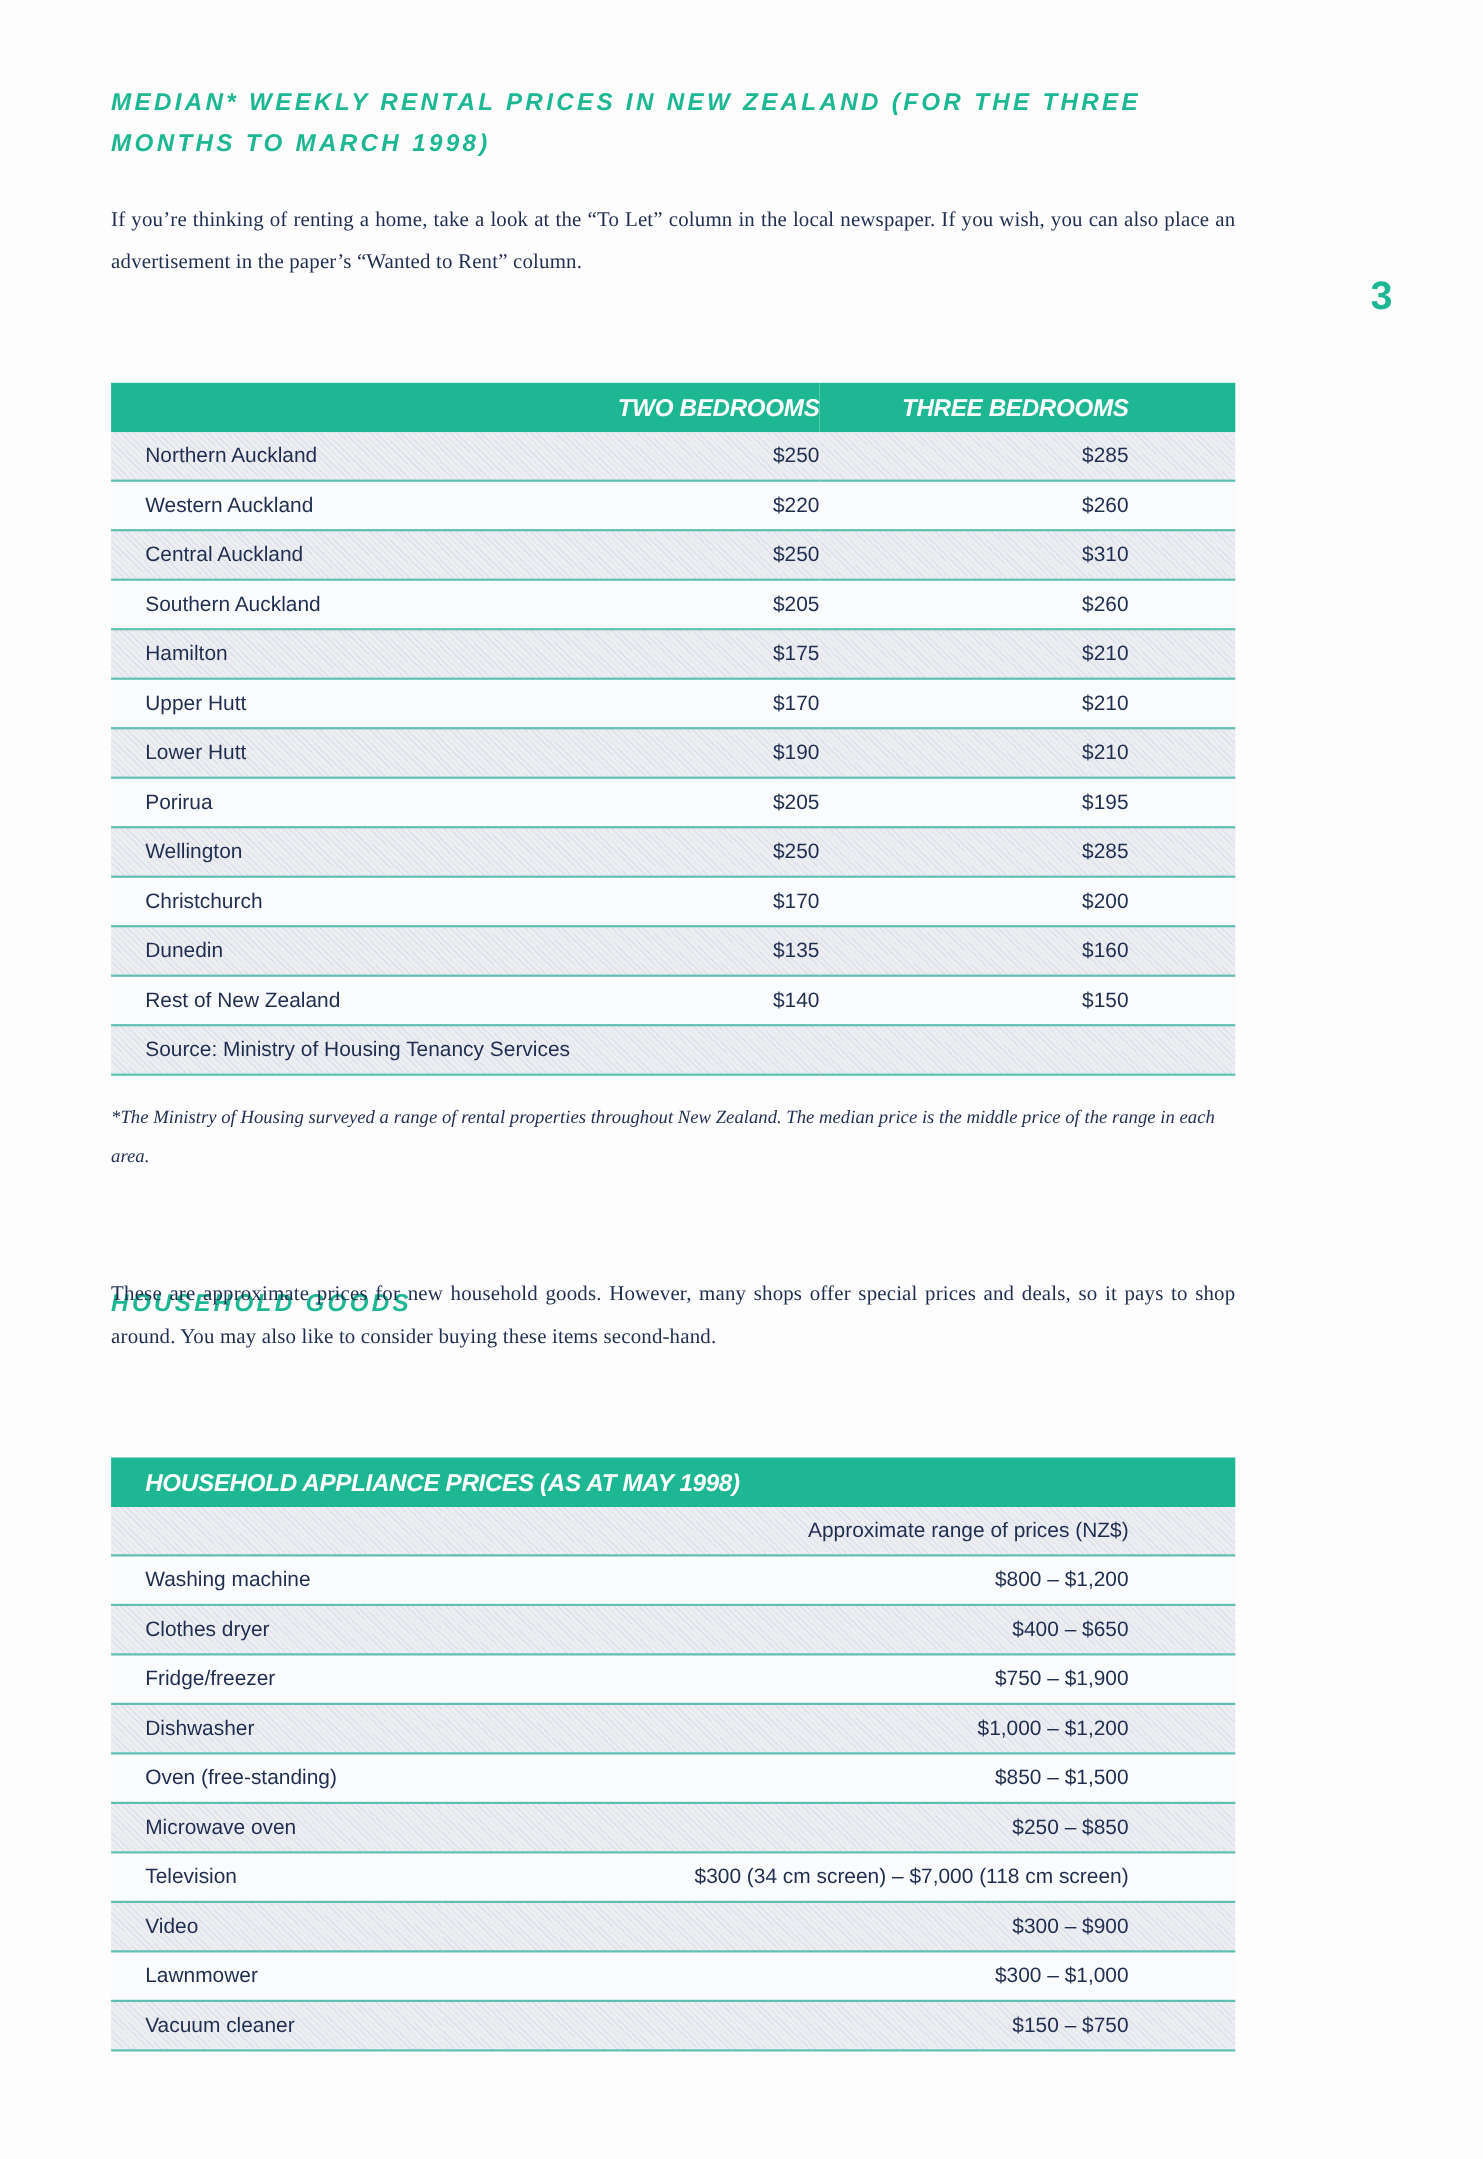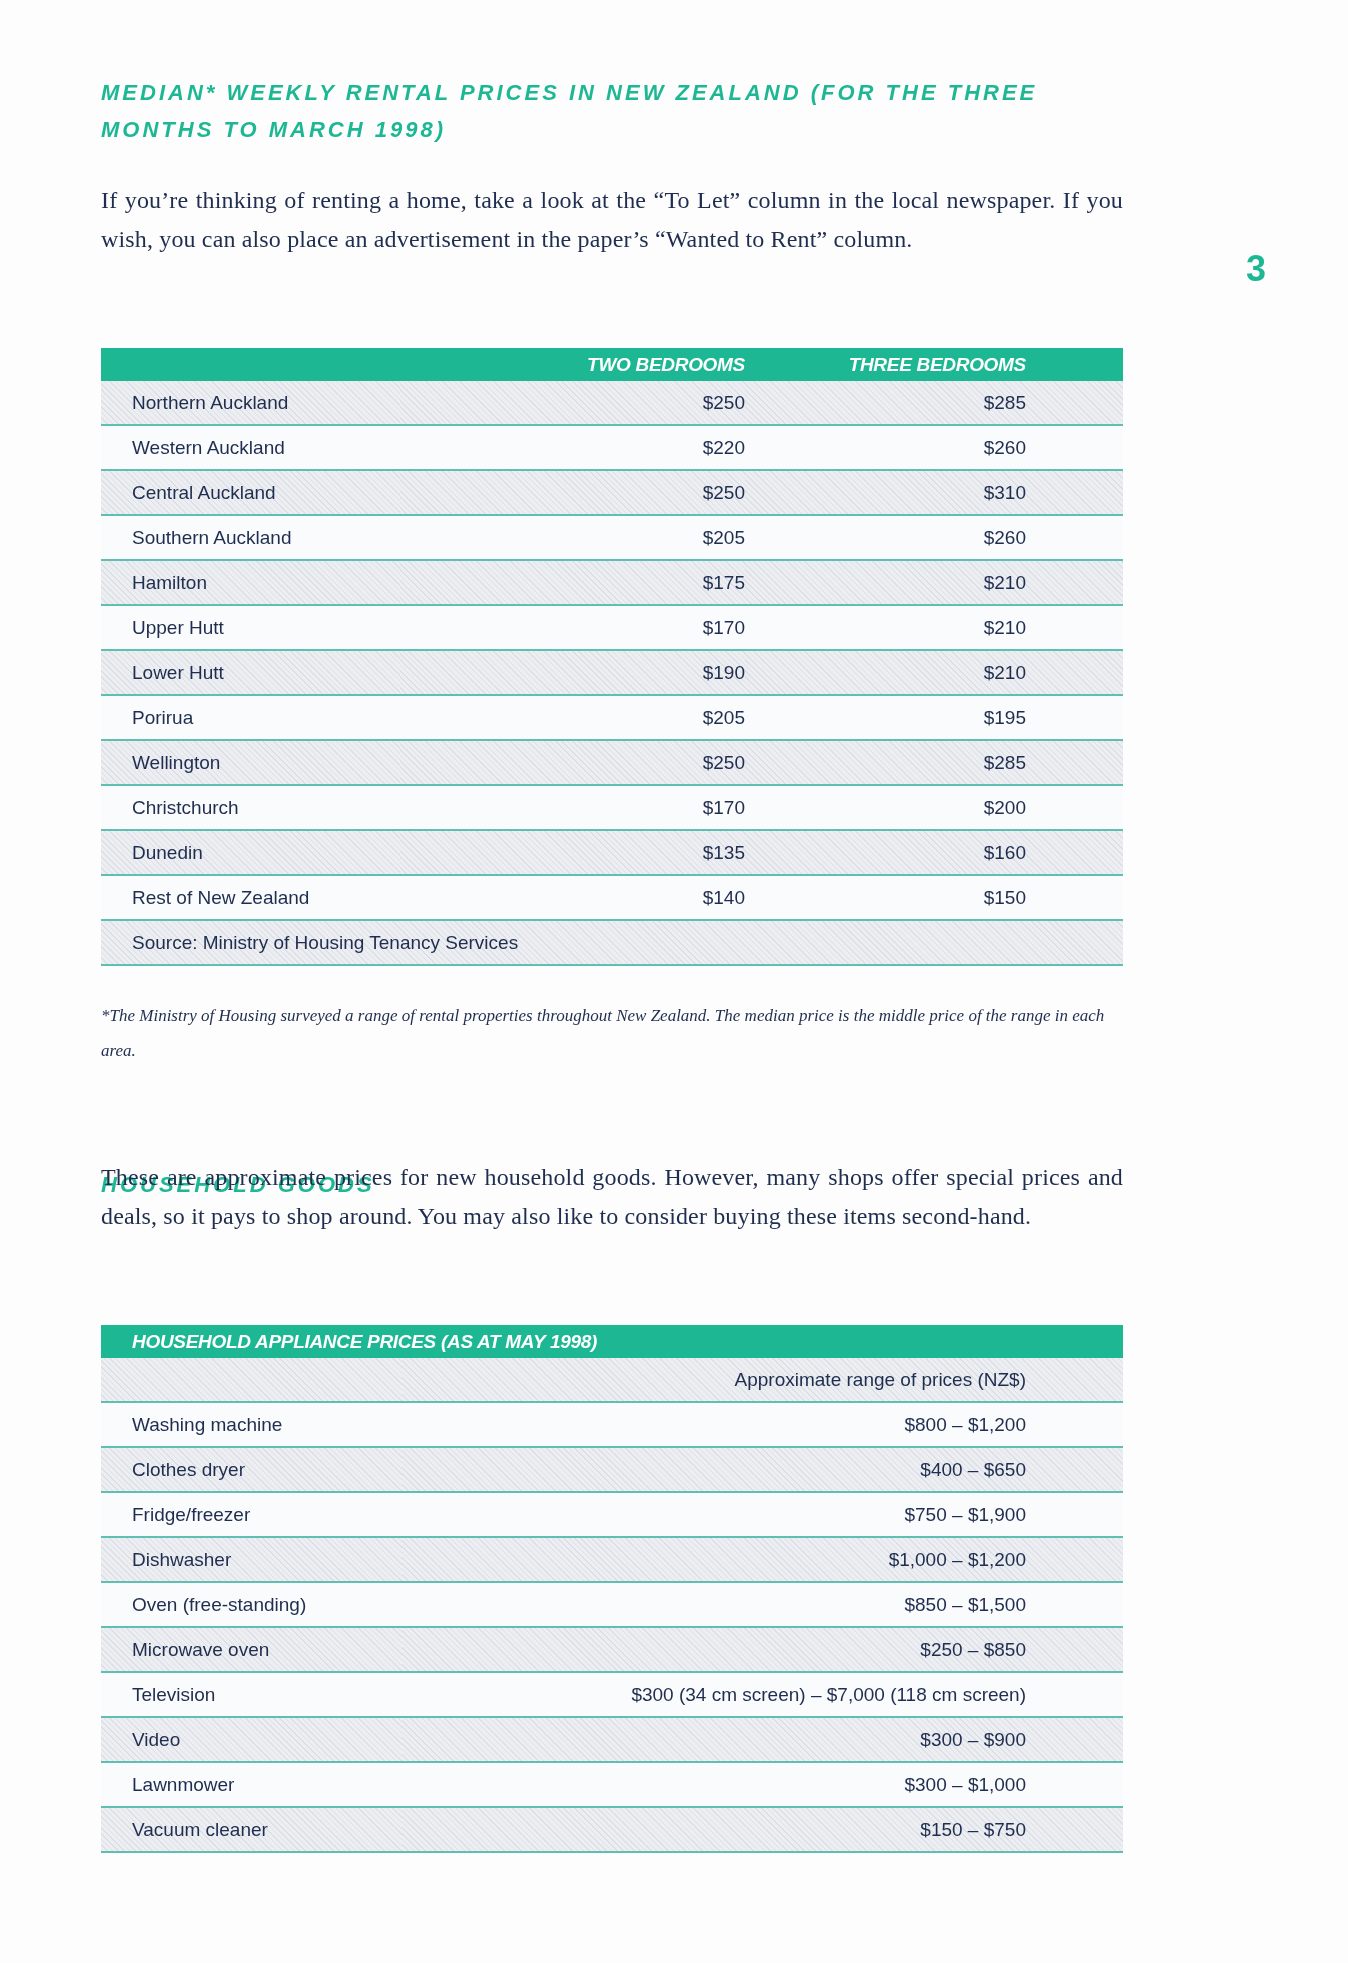--- a/index.html
+++ b/index.html
@@ -7,39 +7,39 @@
       width: 1348px; height: 1963px; background: #fdfdfd; position: relative; overflow: hidden;
       color: #1f2d4f;
     }
     .section-title {
       position: absolute; left: 101px; width: 1030px;
       font-family: "Liberation Sans", sans-serif; font-weight: bold; font-style: italic;
       font-size: 22px; letter-spacing: 3px; line-height: 37px; color: #1db893; margin: 0;
     }
     .body-text {
       position: absolute; left: 101px; width: 1022px;
-      font-family: "Liberation Serif", serif; font-size: 24px; line-height: 38.5px;
+      font-family: "Liberation Serif", serif; font-size: 19px; line-height: 38.5px;
       text-align: justify; color: #1f2d4f; margin: 0; letter-spacing: 0.15px;
     }
     .page-number {
       position: absolute; left: 1246px; top: 248px;
       font-family: "Liberation Sans", sans-serif; font-weight: bold; font-size: 36px; color: #1db893;
     }
     .footnote {
       position: absolute; left: 101px; top: 998px; width: 1022px;
       font-family: "Liberation Serif", serif; font-style: italic; font-size: 17px; line-height: 35px;
       color: #1f2d4f; margin: 0;
     }
     table.price-table {
       position: absolute; left: 101px; width: 1022px; border-collapse: collapse;
       font-family: "Liberation Sans", sans-serif; font-size: 19px; color: #1f2d4f;
     }
     .price-table thead th {
       background: #1db893; color: #ffffff; font-style: italic; font-weight: bold;
-      font-size: 19px; height: 33px; padding: 0; letter-spacing: -0.3px;
+      font-size: 22px; height: 45px; padding: 0; letter-spacing: -0.3px;
     }
     .price-table td {
       height: 43px; padding: 0; border-bottom: 2px solid #5fbfb3; vertical-align: middle;
     }
     .price-table tr.shade td {
       background-color: #eceef2;
       background-image: repeating-linear-gradient(45deg, rgba(150,160,180,0.18) 0 1px, transparent 1px 4px);
     }
     .price-table tr.plain td {
       background-color: #fafbfc;

